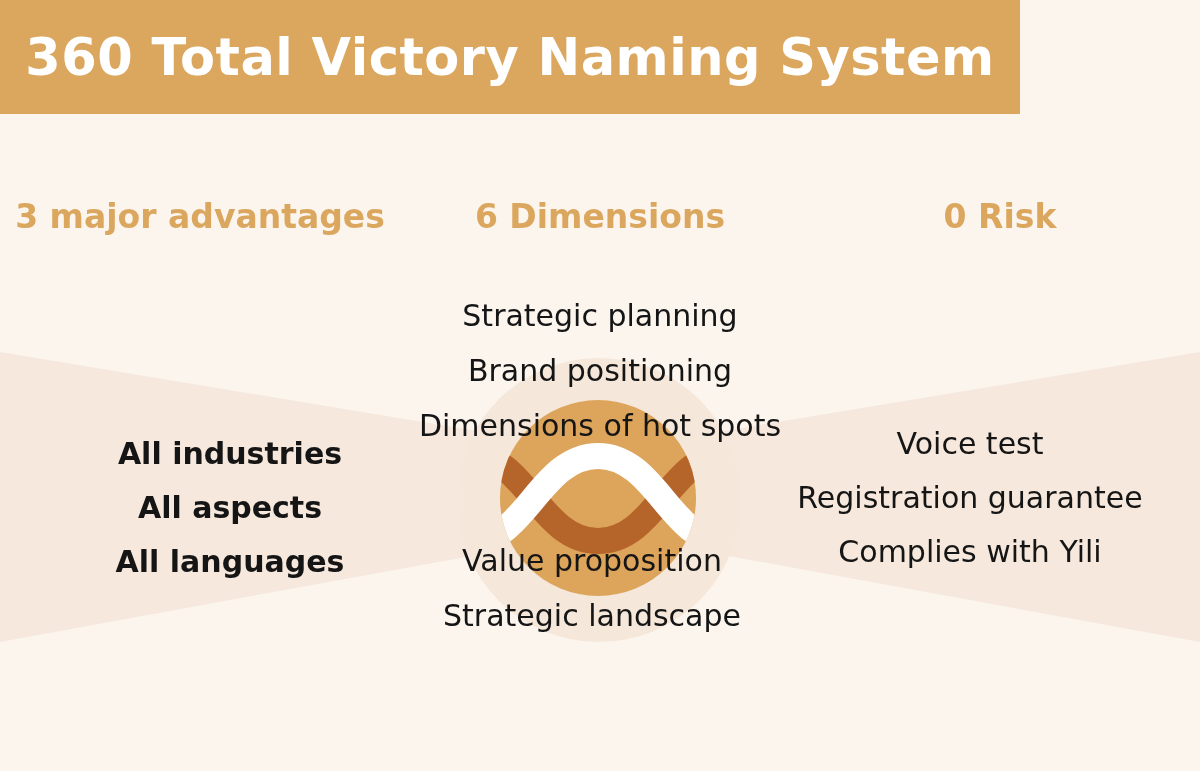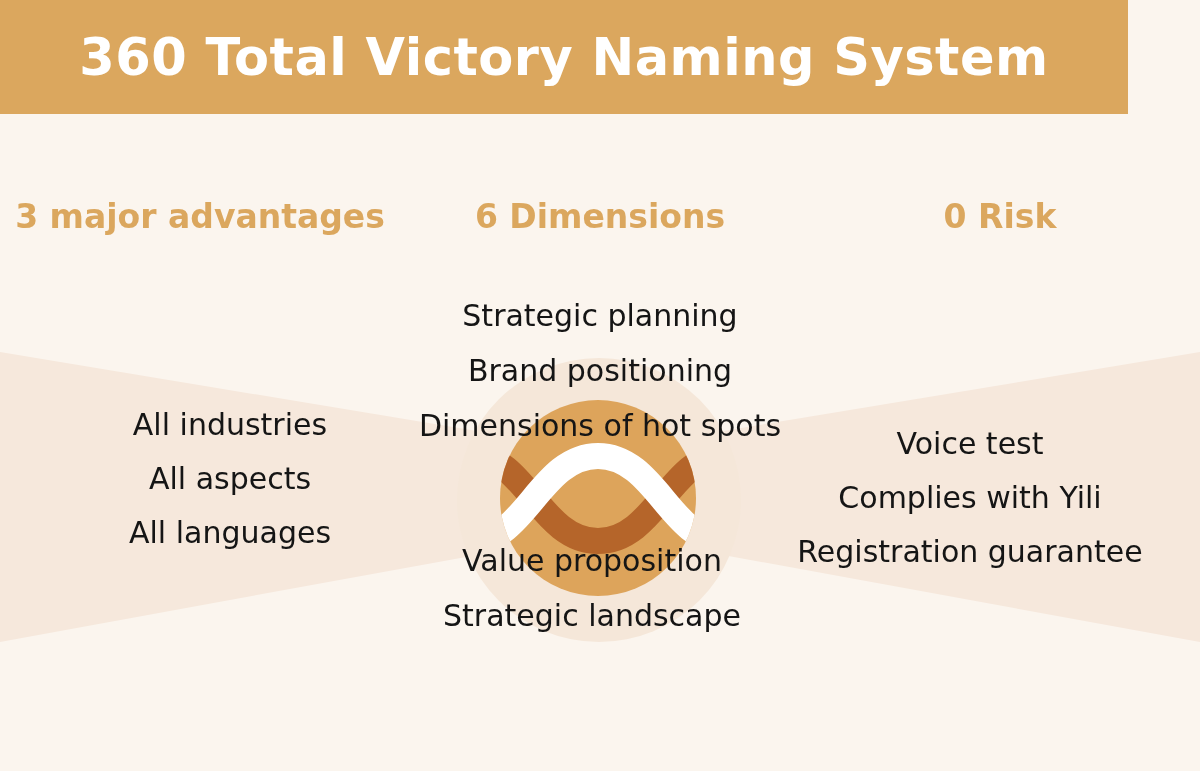--- a/index.html
+++ b/index.html
@@ -21,21 +21,21 @@
     height: 771px;
     background: #FBF5EE;
     overflow: hidden;
   }
 
   
   .header-band {
     position: absolute;
     left: 0;
     top: 0;
-    width: 1128px;
+    width: 1020px;
     height: 114px;
     background: #DBA75E;
     display: flex;
     align-items: center;
     justify-content: center;
   }
   .header-title {
     color: #FFFFFF;
     font-size: 51px;
     font-weight: bold;
@@ -101,22 +101,23 @@
   .col-item {
     color: #151515;
     font-size: 30px;
     line-height: 54px;
     white-space: nowrap;
     text-align: center;
   }
 
   .col-left {
     left: 40px;
-    top: 398px;
+    top: 427px;
     width: 380px;
+    font-weight: bold;
   }
   .col-right {
     left: 780px;
     top: 417px;
     width: 380px;
   }
   .col-center-top {
     left: 400px;
     top: 288px;
     width: 400px;
@@ -193,17 +194,17 @@
     <div class="col-item">Dimensions of hot spots</div>
   </div>
 
   <div class="col col-center-bottom">
     <div class="col-item">Value proposition</div>
     <div class="col-item">Strategic landscape</div>
   </div>
 
   <div class="col col-right">
     <div class="col-item">Voice test</div>
+    <div class="col-item">Registration guarantee</div>
     <div class="col-item">Complies with Yili</div>
-    <div class="col-item">Registration guarantee</div>
   </div>
 
 </div>
 
 </body></html>

